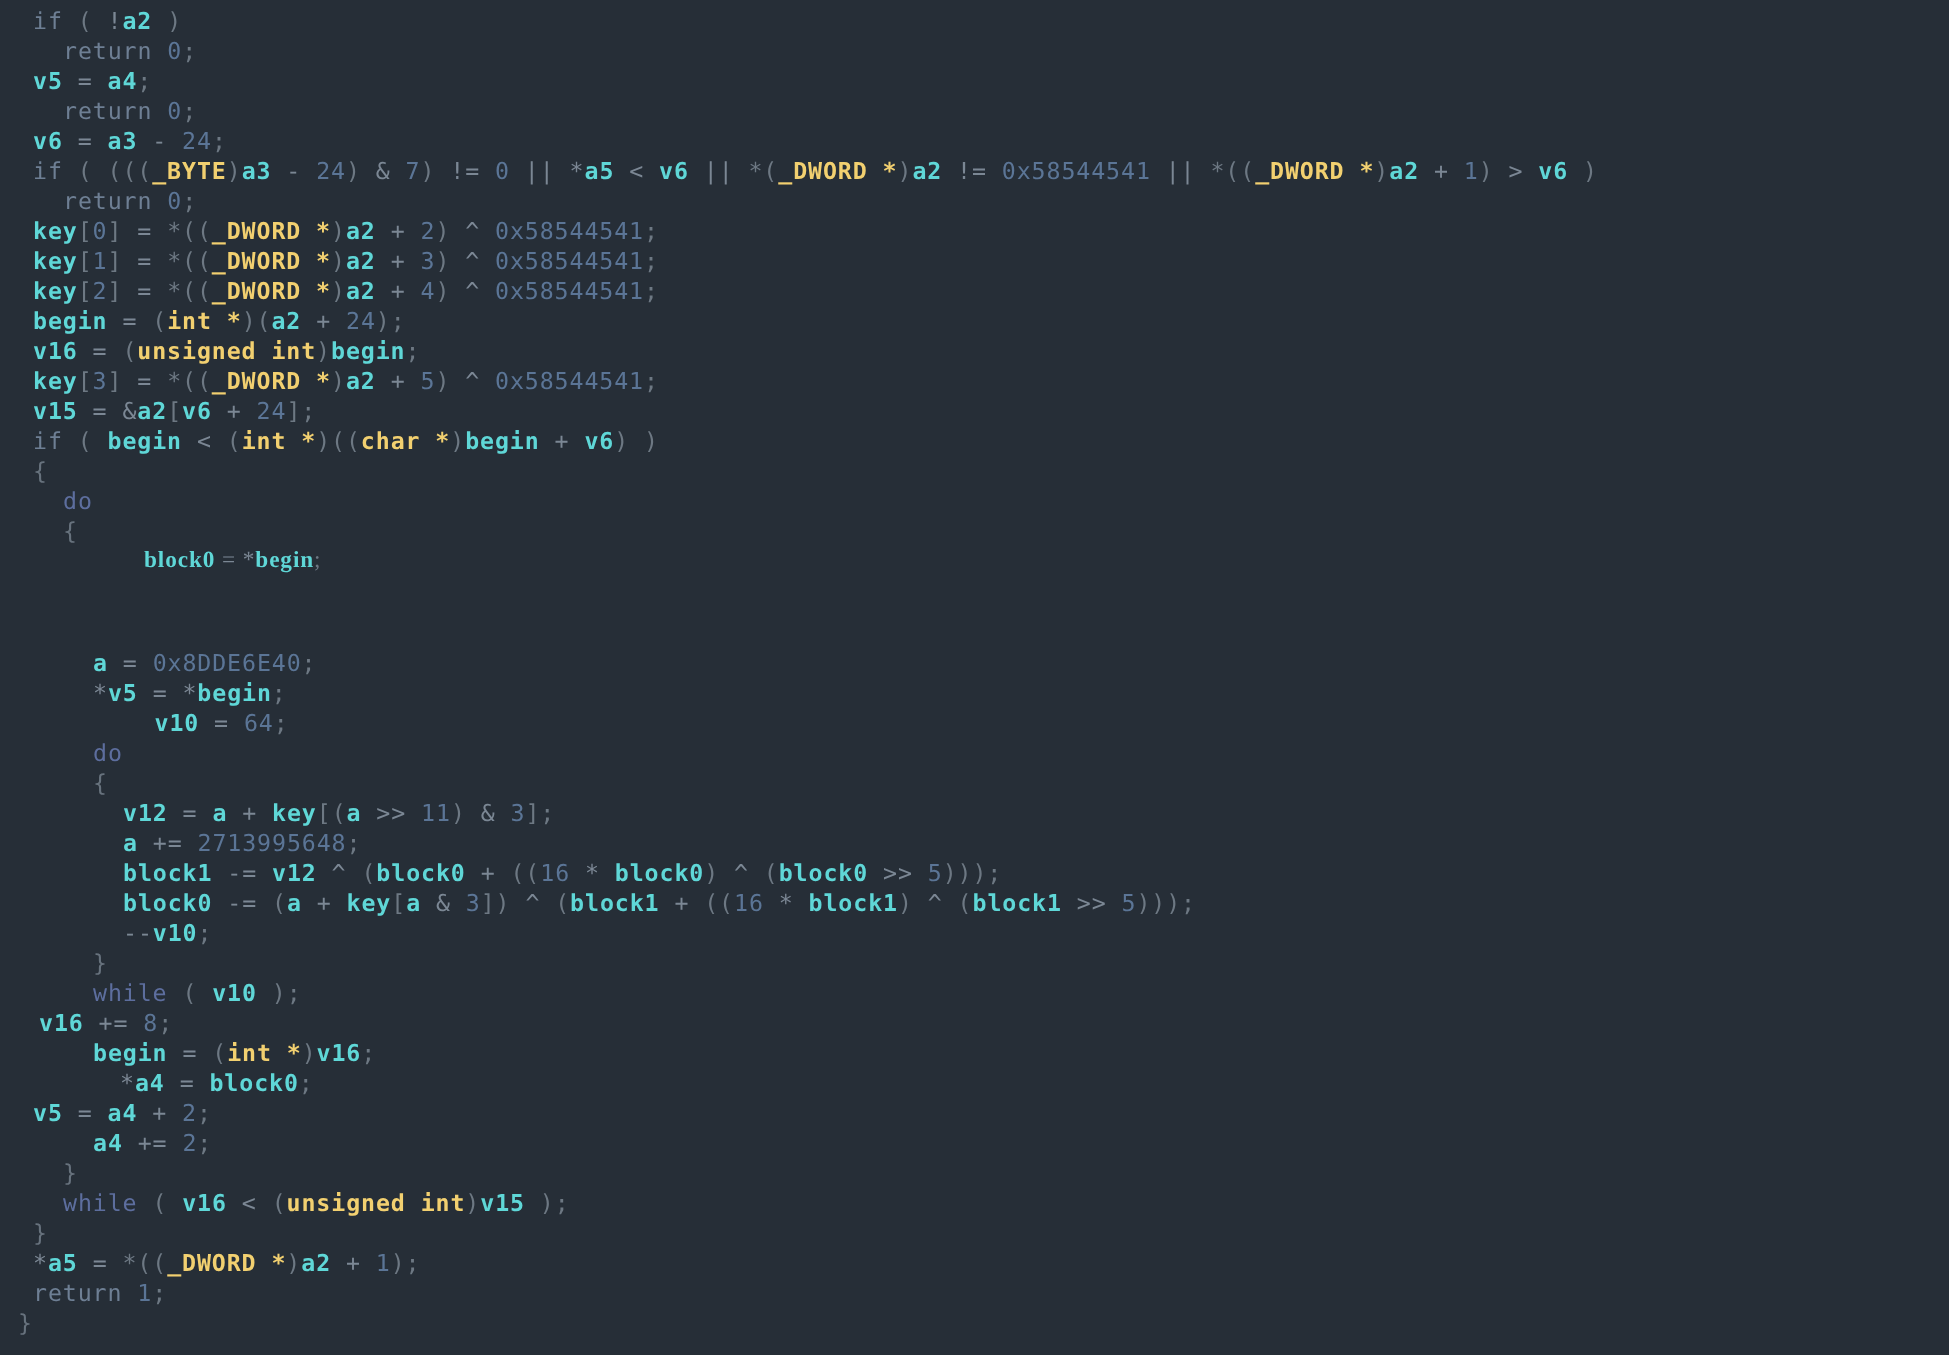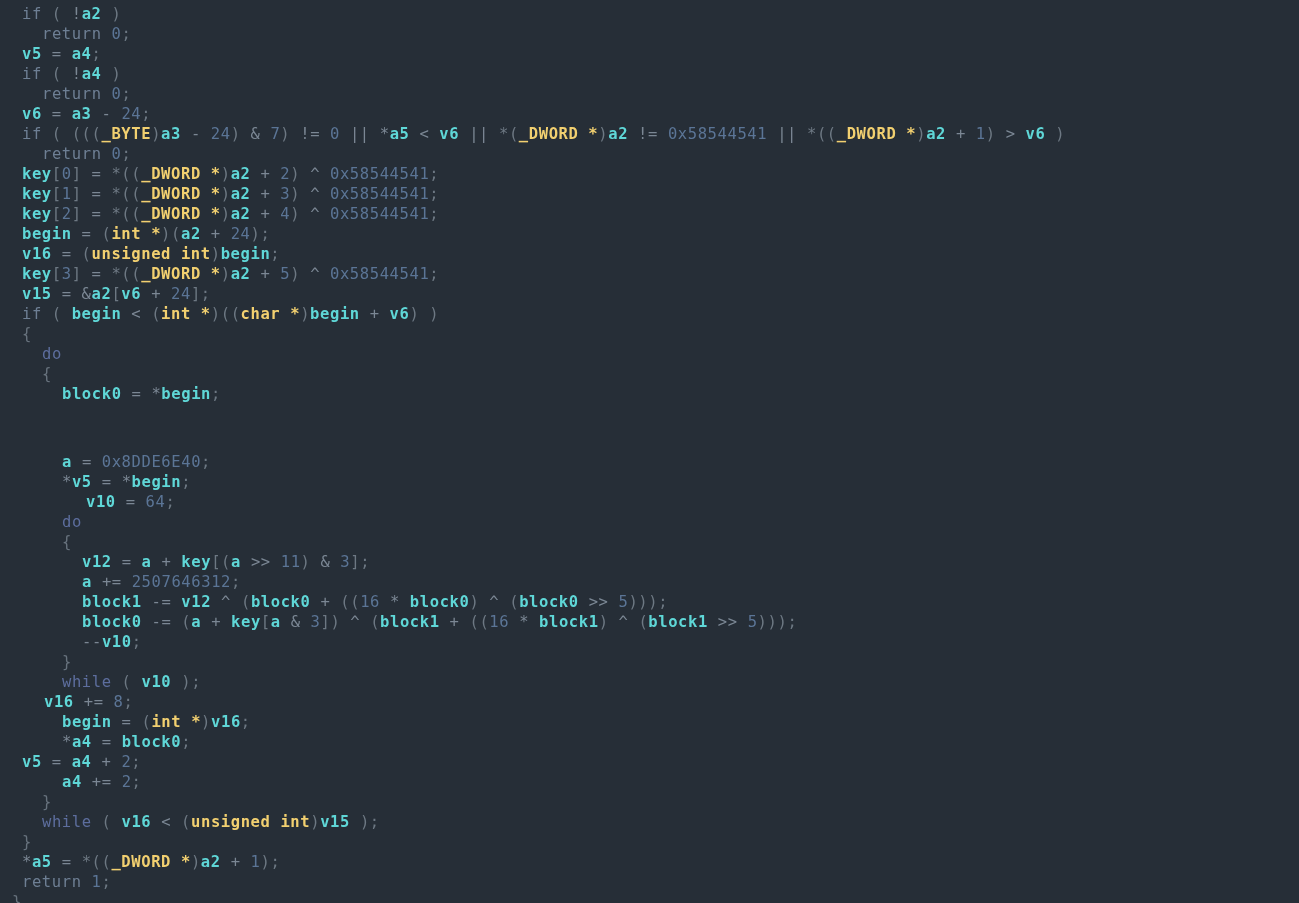--- a/index.html
+++ b/index.html
@@ -39,52 +39,51 @@
   .t-pun  { color: #6d7883; }            
   .t-brace{ color: #67727d; }            
 </style>
 </head>
 <body>
 
 <div id="code-view">
     <div class="code-line" style="padding-left: 22px;"><span class="t-kw">if</span><span class="t-op"> </span><span class="t-pun">(</span><span class="t-op"> </span><span class="t-op">!</span><span class="t-var">a2</span><span class="t-op"> </span><span class="t-pun">)</span></div>
     <div class="code-line" style="padding-left: 42px;"><span class="t-kw">return</span><span class="t-op"> </span><span class="t-num">0</span><span class="t-pun">;</span></div>
     <div class="code-line" style="padding-left: 22px;"><span class="t-var">v5</span><span class="t-op"> </span><span class="t-op">=</span><span class="t-op"> </span><span class="t-var">a4</span><span class="t-pun">;</span></div>
-    <div class="code-line" style="padding-left: 22px;"><span class="t-kw">if</span><span class="t-op"> </span><span class="t-pun">(</span><span class="t-op"> </span><span class="t-op">!</span><span class="t-var">a4</span><span class="t-op"> </span><span class="t-pun">)</span></div>
     <div class="code-line" style="padding-left: 42px;"><span class="t-kw">return</span><span class="t-op"> </span><span class="t-num">0</span><span class="t-pun">;</span></div>
     <div class="code-line" style="padding-left: 22px;"><span class="t-var">v6</span><span class="t-op"> </span><span class="t-op">=</span><span class="t-op"> </span><span class="t-var">a3</span><span class="t-op"> </span><span class="t-op">-</span><span class="t-op"> </span><span class="t-num">24</span><span class="t-pun">;</span></div>
     <div class="code-line" style="padding-left: 22px;"><span class="t-kw">if</span><span class="t-op"> </span><span class="t-pun">( (((</span><span class="t-type">_BYTE</span><span class="t-pun">)</span><span class="t-var">a3</span><span class="t-op"> </span><span class="t-op">-</span><span class="t-op"> </span><span class="t-num">24</span><span class="t-pun">)</span><span class="t-op"> </span><span class="t-op">&amp;</span><span class="t-op"> </span><span class="t-num">7</span><span class="t-pun">)</span><span class="t-op"> </span><span class="t-op">!=</span><span class="t-op"> </span><span class="t-num">0</span><span class="t-op"> </span><span class="t-op">||</span><span class="t-op"> </span><span class="t-op">*</span><span class="t-var">a5</span><span class="t-op"> </span><span class="t-op">&lt;</span><span class="t-op"> </span><span class="t-var">v6</span><span class="t-op"> </span><span class="t-op">||</span><span class="t-op"> </span><span class="t-pun">*(</span><span class="t-type">_DWORD *</span><span class="t-pun">)</span><span class="t-var">a2</span><span class="t-op"> </span><span class="t-op">!=</span><span class="t-op"> </span><span class="t-num">0x58544541</span><span class="t-op"> </span><span class="t-op">||</span><span class="t-op"> </span><span class="t-pun">*((</span><span class="t-type">_DWORD *</span><span class="t-pun">)</span><span class="t-var">a2</span><span class="t-op"> </span><span class="t-op">+</span><span class="t-op"> </span><span class="t-num">1</span><span class="t-pun">)</span><span class="t-op"> </span><span class="t-op">&gt;</span><span class="t-op"> </span><span class="t-var">v6</span><span class="t-op"> </span><span class="t-pun">)</span></div>
     <div class="code-line" style="padding-left: 42px;"><span class="t-kw">return</span><span class="t-op"> </span><span class="t-num">0</span><span class="t-pun">;</span></div>
     <div class="code-line" style="padding-left: 22px;"><span class="t-var">key</span><span class="t-pun">[</span><span class="t-num">0</span><span class="t-pun">]</span><span class="t-op"> </span><span class="t-op">=</span><span class="t-op"> </span><span class="t-pun">*((</span><span class="t-type">_DWORD *</span><span class="t-pun">)</span><span class="t-var">a2</span><span class="t-op"> </span><span class="t-op">+</span><span class="t-op"> </span><span class="t-num">2</span><span class="t-pun">)</span><span class="t-op"> </span><span class="t-op">^</span><span class="t-op"> </span><span class="t-num">0x58544541</span><span class="t-pun">;</span></div>
     <div class="code-line" style="padding-left: 22px;"><span class="t-var">key</span><span class="t-pun">[</span><span class="t-num">1</span><span class="t-pun">]</span><span class="t-op"> </span><span class="t-op">=</span><span class="t-op"> </span><span class="t-pun">*((</span><span class="t-type">_DWORD *</span><span class="t-pun">)</span><span class="t-var">a2</span><span class="t-op"> </span><span class="t-op">+</span><span class="t-op"> </span><span class="t-num">3</span><span class="t-pun">)</span><span class="t-op"> </span><span class="t-op">^</span><span class="t-op"> </span><span class="t-num">0x58544541</span><span class="t-pun">;</span></div>
     <div class="code-line" style="padding-left: 22px;"><span class="t-var">key</span><span class="t-pun">[</span><span class="t-num">2</span><span class="t-pun">]</span><span class="t-op"> </span><span class="t-op">=</span><span class="t-op"> </span><span class="t-pun">*((</span><span class="t-type">_DWORD *</span><span class="t-pun">)</span><span class="t-var">a2</span><span class="t-op"> </span><span class="t-op">+</span><span class="t-op"> </span><span class="t-num">4</span><span class="t-pun">)</span><span class="t-op"> </span><span class="t-op">^</span><span class="t-op"> </span><span class="t-num">0x58544541</span><span class="t-pun">;</span></div>
     <div class="code-line" style="padding-left: 22px;"><span class="t-var">begin</span><span class="t-op"> </span><span class="t-op">=</span><span class="t-op"> </span><span class="t-pun">(</span><span class="t-type">int *</span><span class="t-pun">)(</span><span class="t-var">a2</span><span class="t-op"> </span><span class="t-op">+</span><span class="t-op"> </span><span class="t-num">24</span><span class="t-pun">)</span><span class="t-pun">;</span></div>
     <div class="code-line" style="padding-left: 22px;"><span class="t-var">v16</span><span class="t-op"> </span><span class="t-op">=</span><span class="t-op"> </span><span class="t-pun">(</span><span class="t-type">unsigned int</span><span class="t-pun">)</span><span class="t-var">begin</span><span class="t-pun">;</span></div>
     <div class="code-line" style="padding-left: 22px;"><span class="t-var">key</span><span class="t-pun">[</span><span class="t-num">3</span><span class="t-pun">]</span><span class="t-op"> </span><span class="t-op">=</span><span class="t-op"> </span><span class="t-pun">*((</span><span class="t-type">_DWORD *</span><span class="t-pun">)</span><span class="t-var">a2</span><span class="t-op"> </span><span class="t-op">+</span><span class="t-op"> </span><span class="t-num">5</span><span class="t-pun">)</span><span class="t-op"> </span><span class="t-op">^</span><span class="t-op"> </span><span class="t-num">0x58544541</span><span class="t-pun">;</span></div>
     <div class="code-line" style="padding-left: 22px;"><span class="t-var">v15</span><span class="t-op"> </span><span class="t-op">=</span><span class="t-op"> </span><span class="t-op">&amp;</span><span class="t-var">a2</span><span class="t-pun">[</span><span class="t-var">v6</span><span class="t-op"> </span><span class="t-op">+</span><span class="t-op"> </span><span class="t-num">24</span><span class="t-pun">]</span><span class="t-pun">;</span></div>
     <div class="code-line" style="padding-left: 22px;"><span class="t-kw">if</span><span class="t-op"> </span><span class="t-pun">(</span><span class="t-op"> </span><span class="t-var">begin</span><span class="t-op"> </span><span class="t-op">&lt;</span><span class="t-op"> </span><span class="t-pun">(</span><span class="t-type">int *</span><span class="t-pun">)((</span><span class="t-type">char *</span><span class="t-pun">)</span><span class="t-var">begin</span><span class="t-op"> </span><span class="t-op">+</span><span class="t-op"> </span><span class="t-var">v6</span><span class="t-pun">)</span><span class="t-op"> </span><span class="t-pun">)</span></div>
     <div class="code-line" style="padding-left: 22px;"><span class="t-brace">{</span></div>
     <div class="code-line" style="padding-left: 42px;"><span class="t-flow">do</span></div>
     <div class="code-line" style="padding-left: 42px;"><span class="t-brace">{</span></div>
-    <div class="code-line" style="padding-left: 62px;"><span class="t-var">block0</span><span class="t-op"> </span><span class="t-op">=</span><span class="t-op"> </span><span class="t-op">*</span><span class="t-var">begin</span><span class="t-pun">;</span></div>
+    <div class="code-line" style="padding-left: 96px; font-family: Liberation Serif, serif;"><span class="t-var">block0</span><span class="t-op"> </span><span class="t-op">=</span><span class="t-op"> </span><span class="t-op">*</span><span class="t-var">begin</span><span class="t-pun">;</span></div>
     <div class="code-line" style="padding-left: 62px; margin-top: 48px;"><span class="t-var">a</span><span class="t-op"> </span><span class="t-op">=</span><span class="t-op"> </span><span class="t-num">0x8DDE6E40</span><span class="t-pun">;</span></div>
     <div class="code-line" style="padding-left: 62px;"><span class="t-op">*</span><span class="t-var">v5</span><span class="t-op"> </span><span class="t-op">=</span><span class="t-op"> </span><span class="t-op">*</span><span class="t-var">begin</span><span class="t-pun">;</span></div>
-    <div class="code-line" style="padding-left: 86px;"><span class="t-var">v10</span><span class="t-op"> </span><span class="t-op">=</span><span class="t-op"> </span><span class="t-num">64</span><span class="t-pun">;</span></div>
+    <div class="code-line" style="padding-left: 62px; margin-left: 41px;"><span class="t-var">v10</span><span class="t-op"> </span><span class="t-op">=</span><span class="t-op"> </span><span class="t-num">64</span><span class="t-pun">;</span></div>
     <div class="code-line" style="padding-left: 62px;"><span class="t-flow">do</span></div>
     <div class="code-line" style="padding-left: 62px;"><span class="t-brace">{</span></div>
     <div class="code-line" style="padding-left: 82px;"><span class="t-var">v12</span><span class="t-op"> </span><span class="t-op">=</span><span class="t-op"> </span><span class="t-var">a</span><span class="t-op"> </span><span class="t-op">+</span><span class="t-op"> </span><span class="t-var">key</span><span class="t-pun">[(</span><span class="t-var">a</span><span class="t-op"> </span><span class="t-op">&gt;&gt;</span><span class="t-op"> </span><span class="t-num">11</span><span class="t-pun">)</span><span class="t-op"> </span><span class="t-op">&amp;</span><span class="t-op"> </span><span class="t-num">3</span><span class="t-pun">]</span><span class="t-pun">;</span></div>
-    <div class="code-line" style="padding-left: 82px;"><span class="t-var">a</span><span class="t-op"> </span><span class="t-op">+=</span><span class="t-op"> </span><span class="t-num">2507646312</span><span class="t-pun">;</span></div>
+    <div class="code-line" style="padding-left: 82px;"><span class="t-var">a</span><span class="t-op"> </span><span class="t-op">+=</span><span class="t-op"> </span><span class="t-num">2713995648</span><span class="t-pun">;</span></div>
     <div class="code-line" style="padding-left: 82px;"><span class="t-var">block1</span><span class="t-op"> </span><span class="t-op">-=</span><span class="t-op"> </span><span class="t-var">v12</span><span class="t-op"> </span><span class="t-op">^</span><span class="t-op"> </span><span class="t-pun">(</span><span class="t-var">block0</span><span class="t-op"> </span><span class="t-op">+</span><span class="t-op"> </span><span class="t-pun">((</span><span class="t-num">16</span><span class="t-op"> </span><span class="t-op">*</span><span class="t-op"> </span><span class="t-var">block0</span><span class="t-pun">)</span><span class="t-op"> </span><span class="t-op">^</span><span class="t-op"> </span><span class="t-pun">(</span><span class="t-var">block0</span><span class="t-op"> </span><span class="t-op">&gt;&gt;</span><span class="t-op"> </span><span class="t-num">5</span><span class="t-pun">)));</span></div>
     <div class="code-line" style="padding-left: 82px;"><span class="t-var">block0</span><span class="t-op"> </span><span class="t-op">-=</span><span class="t-op"> </span><span class="t-pun">(</span><span class="t-var">a</span><span class="t-op"> </span><span class="t-op">+</span><span class="t-op"> </span><span class="t-var">key</span><span class="t-pun">[</span><span class="t-var">a</span><span class="t-op"> </span><span class="t-op">&amp;</span><span class="t-op"> </span><span class="t-num">3</span><span class="t-pun">])</span><span class="t-op"> </span><span class="t-op">^</span><span class="t-op"> </span><span class="t-pun">(</span><span class="t-var">block1</span><span class="t-op"> </span><span class="t-op">+</span><span class="t-op"> </span><span class="t-pun">((</span><span class="t-num">16</span><span class="t-op"> </span><span class="t-op">*</span><span class="t-op"> </span><span class="t-var">block1</span><span class="t-pun">)</span><span class="t-op"> </span><span class="t-op">^</span><span class="t-op"> </span><span class="t-pun">(</span><span class="t-var">block1</span><span class="t-op"> </span><span class="t-op">&gt;&gt;</span><span class="t-op"> </span><span class="t-num">5</span><span class="t-pun">)));</span></div>
     <div class="code-line" style="padding-left: 82px;"><span class="t-op">--</span><span class="t-var">v10</span><span class="t-pun">;</span></div>
     <div class="code-line" style="padding-left: 62px;"><span class="t-brace">}</span></div>
     <div class="code-line" style="padding-left: 62px;"><span class="t-flow">while</span><span class="t-op"> </span><span class="t-pun">(</span><span class="t-op"> </span><span class="t-var">v10</span><span class="t-op"> </span><span class="t-pun">)</span><span class="t-pun">;</span></div>
-    <div class="code-line" style="padding-left: 44px;"><span class="t-var">v16</span><span class="t-op"> </span><span class="t-op">+=</span><span class="t-op"> </span><span class="t-num">8</span><span class="t-pun">;</span></div>
+    <div class="code-line" style="padding-left: 26px;"><span class="t-var">v16</span><span class="t-op"> </span><span class="t-op">+=</span><span class="t-op"> </span><span class="t-num">8</span><span class="t-pun">;</span></div>
     <div class="code-line" style="padding-left: 62px;"><span class="t-var">begin</span><span class="t-op"> </span><span class="t-op">=</span><span class="t-op"> </span><span class="t-pun">(</span><span class="t-type">int *</span><span class="t-pun">)</span><span class="t-var">v16</span><span class="t-pun">;</span></div>
-    <div class="code-line" style="padding-left: 62px;"><span class="t-op">*</span><span class="t-var">a4</span><span class="t-op"> </span><span class="t-op">=</span><span class="t-op"> </span><span class="t-var">block0</span><span class="t-pun">;</span></div>
+    <div class="code-line" style="padding-left: 80px;"><span class="t-op">*</span><span class="t-var">a4</span><span class="t-op"> </span><span class="t-op">=</span><span class="t-op"> </span><span class="t-var">block0</span><span class="t-pun">;</span></div>
     <div class="code-line" style=""><span class="t-var">v5</span><span class="t-op"> </span><span class="t-op">=</span><span class="t-op"> </span><span class="t-var">a4</span><span class="t-op"> </span><span class="t-op">+</span><span class="t-op"> </span><span class="t-num">2</span><span class="t-pun">;</span></div>
     <div class="code-line" style="padding-left: 62px;"><span class="t-var">a4</span><span class="t-op"> </span><span class="t-op">+=</span><span class="t-op"> </span><span class="t-num">2</span><span class="t-pun">;</span></div>
     <div class="code-line" style="padding-left: 42px;"><span class="t-brace">}</span></div>
     <div class="code-line" style="padding-left: 42px;"><span class="t-flow">while</span><span class="t-op"> </span><span class="t-pun">(</span><span class="t-op"> </span><span class="t-var">v16</span><span class="t-op"> </span><span class="t-op">&lt;</span><span class="t-op"> </span><span class="t-pun">(</span><span class="t-type">unsigned int</span><span class="t-pun">)</span><span class="t-var">v15</span><span class="t-op"> </span><span class="t-pun">)</span><span class="t-pun">;</span></div>
     <div class="code-line" style="padding-left: 22px;"><span class="t-brace">}</span></div>
     <div class="code-line" style="padding-left: 22px;"><span class="t-op">*</span><span class="t-var">a5</span><span class="t-op"> </span><span class="t-op">=</span><span class="t-op"> </span><span class="t-pun">*((</span><span class="t-type">_DWORD *</span><span class="t-pun">)</span><span class="t-var">a2</span><span class="t-op"> </span><span class="t-op">+</span><span class="t-op"> </span><span class="t-num">1</span><span class="t-pun">)</span><span class="t-pun">;</span></div>
     <div class="code-line" style="padding-left: 22px;"><span class="t-kw">return</span><span class="t-op"> </span><span class="t-num">1</span><span class="t-pun">;</span></div>
     <div class="code-line" style="padding-left: 12px;"><span class="t-brace">}</span></div>
   </div>
 

